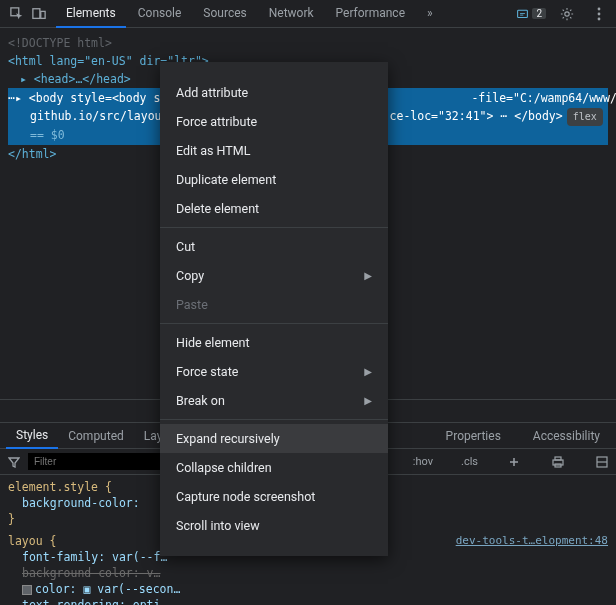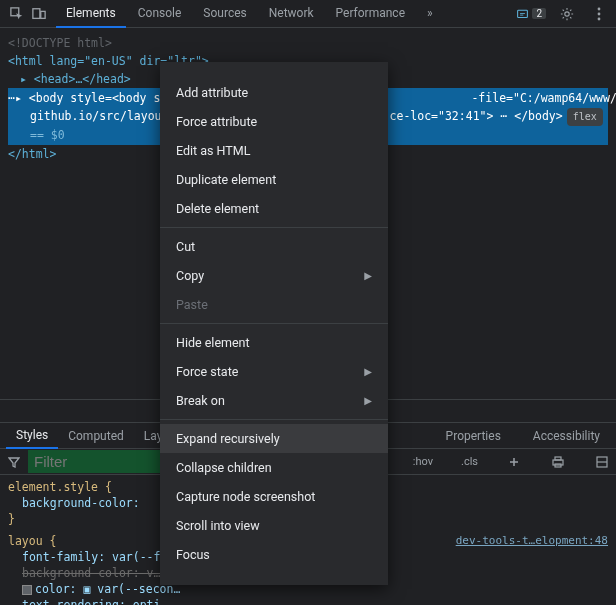--- a/index.html
+++ b/index.html
@@ -28,21 +28,21 @@
 .pill { display: inline-block; background: #3c4043; color: #bdc1c6; border-radius: 4px; padding: 0 6px; font-size: 10px; margin-left: 4px; }
 .eqzero { color: #7fbada; }
 .crumb-bar { display: flex; border-top: 1px solid #3c4043; border-bottom: 1px solid #3c4043; height: 24px; align-items: center; padding-left: 6px; font-size: 11px; flex-direction: column; }
 .crumb { padding: 4px 10px; color: #bdc1c6; }
 .crumb.active { background: #0e639c; color: #fff; }
 .subtabs { display: flex; align-items: center; height: 26px; border-bottom: 1px solid #3c4043; padding: 0 6px; }
 .subtab { padding: 5px 10px; color: #9aa0a6; cursor: pointer; }
 .subtab.active { color: #e8eaed; border-bottom: 2px solid #1a73e8; }
 .subtabs .right { margin-left: auto; display: flex; gap: 12px; color: #9aa0a6; }
 .filter-row { display: flex; align-items: center; height: 26px; border-bottom: 1px solid #3c4043; padding: 0 6px; gap: 6px; }
-.filter-input { background: #14532d; border: none; color: #bdc1c6; padding: 3px 6px; flex: 0 0 140px; font-size: 15px; }
+.filter-input { background: #000000; border: none; color: #bdc1c6; padding: 3px 6px; flex: 0 0 140px; font-size: 10px; }
 .filter-right { margin-left: auto; display: flex; gap: 28px; align-items: center; color: #9aa0a6; font-size: 11px; }
 .ico { width: 16px; height: 16px; display: inline-flex; align-items: center; justify-content: center; }
 .styles { padding: 4px 8px; font-family: Menlo, Consolas, monospace; font-size: 11.5px; line-height: 16px; }
 .sel { color: #d7ba7d; }
 .prop { color: #9cdcfe; padding-left: 14px; }
 .prop .strike { text-decoration: line-through; color: #6b6b6b; }
 .swatch { display: inline-block; width: 10px; height: 10px; background: #5f6368; border: 1px solid #888; vertical-align: middle; margin-right: 3px; }
 .srclink { float: right; color: #7aa6c2; text-decoration: underline; font-size: 11px; }
 .ctx-menu {
   position: absolute; left: 160px; top: 62px; width: 228px;
@@ -228,18 +228,15 @@
     </div>
     <div class="ctx-item">
       <span>Collapse children</span>
     </div>
     <div class="ctx-item">
       <span>Capture node screenshot</span>
     </div>
     <div class="ctx-item">
       <span>Scroll into view</span>
     </div>
-    <div class="ctx-item">
-      <span>Focus</span>
-    </div>
   </div>
 
 <div class="red-box" id="redbox" style="left: 160px; top: 460px; width: 228px; height: 30px;"></div>
 
 </body></html>

